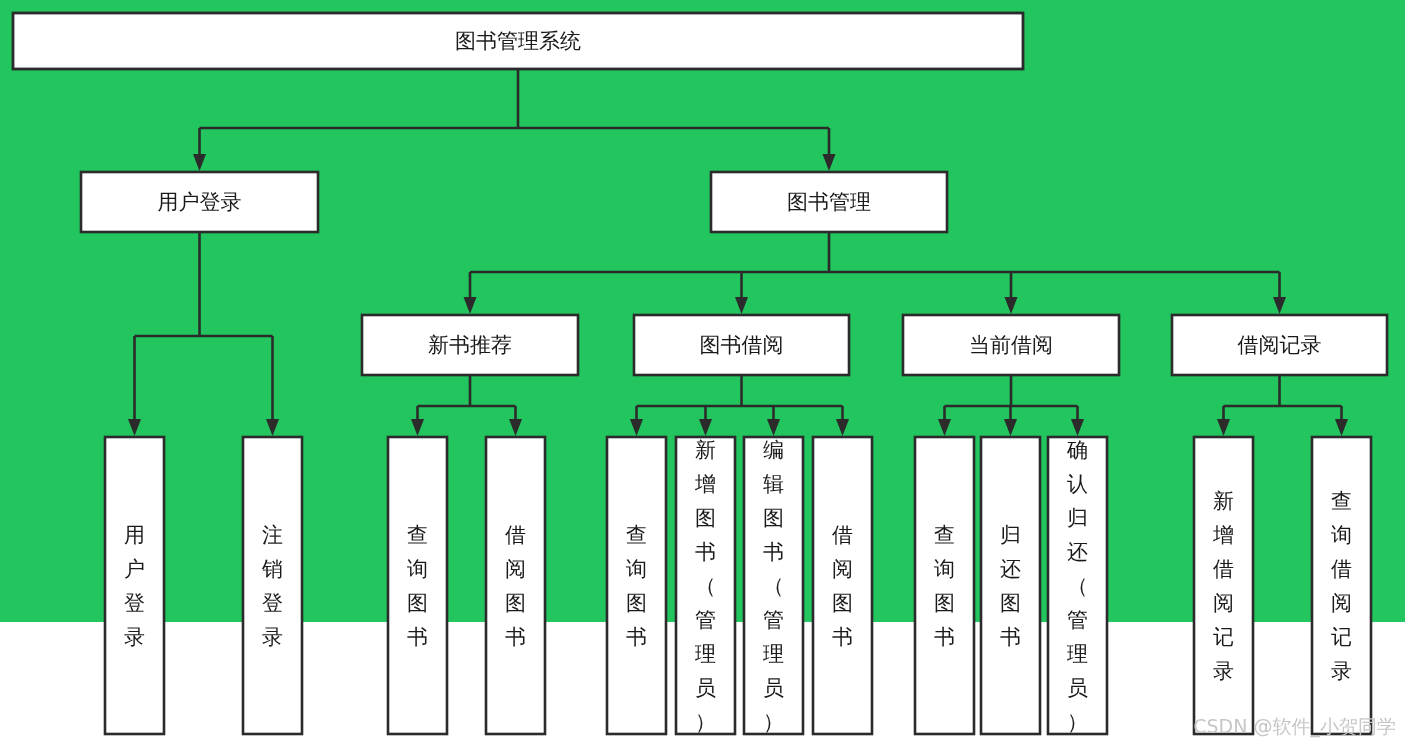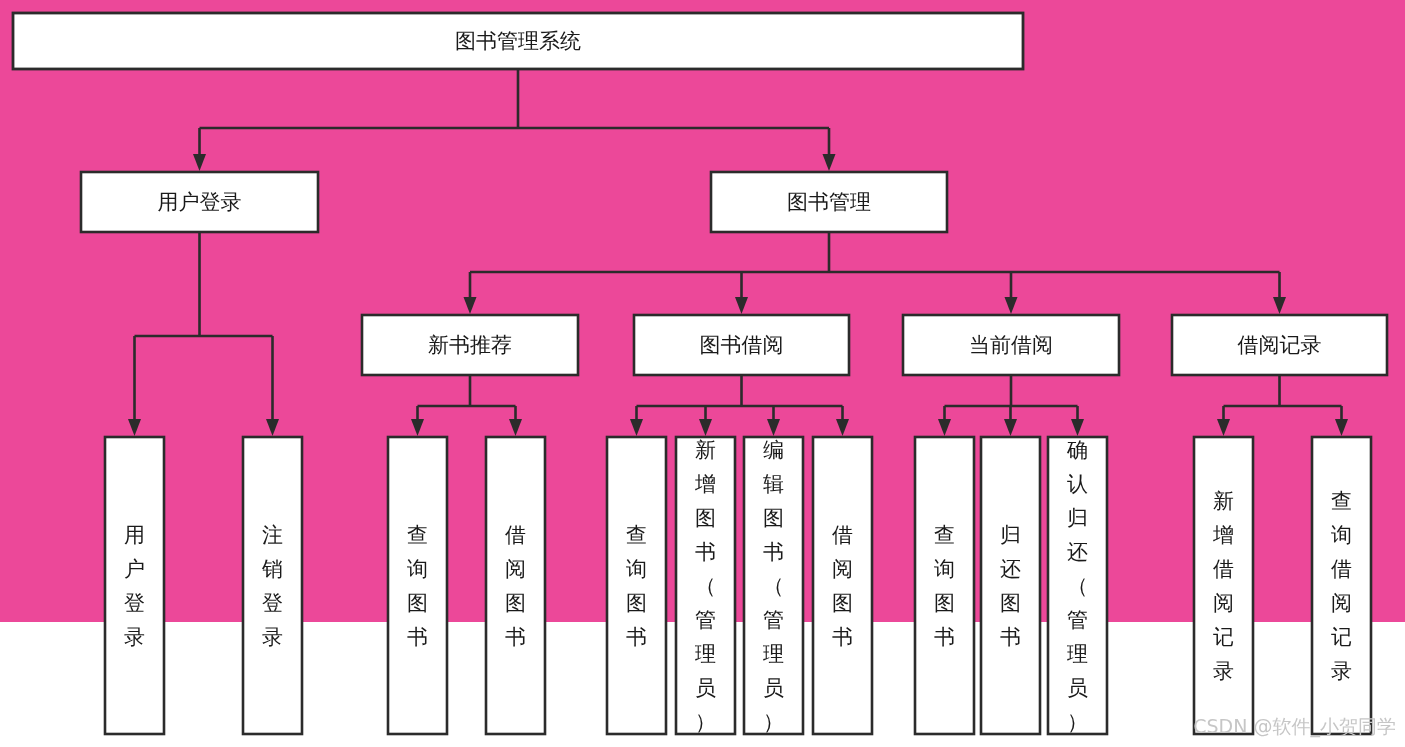--- a/index.html
+++ b/index.html
@@ -11,21 +11,21 @@
   body {
     width: 1405px;
     height: 747px;
     overflow: hidden;
     font-family: "DejaVu Sans", "Liberation Sans", sans-serif;
   }
   #diagram-root {
     position: relative;
     width: 1405px;
     height: 622px;
-    background: #ec4899;
+    background: #22c55e;
   }
   svg.diagram-canvas {
     position: absolute;
     left: 0;
     top: 0;
     width: 1405px;
     height: 747px;
     display: block;
   }
   .node-box {

